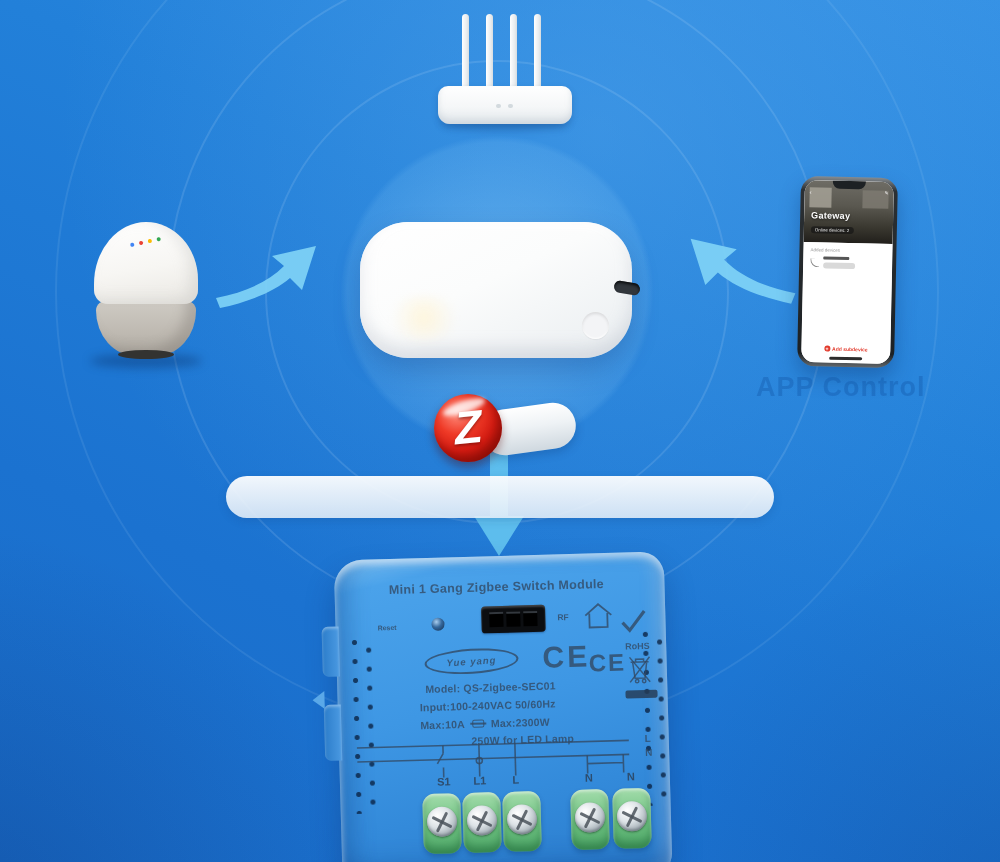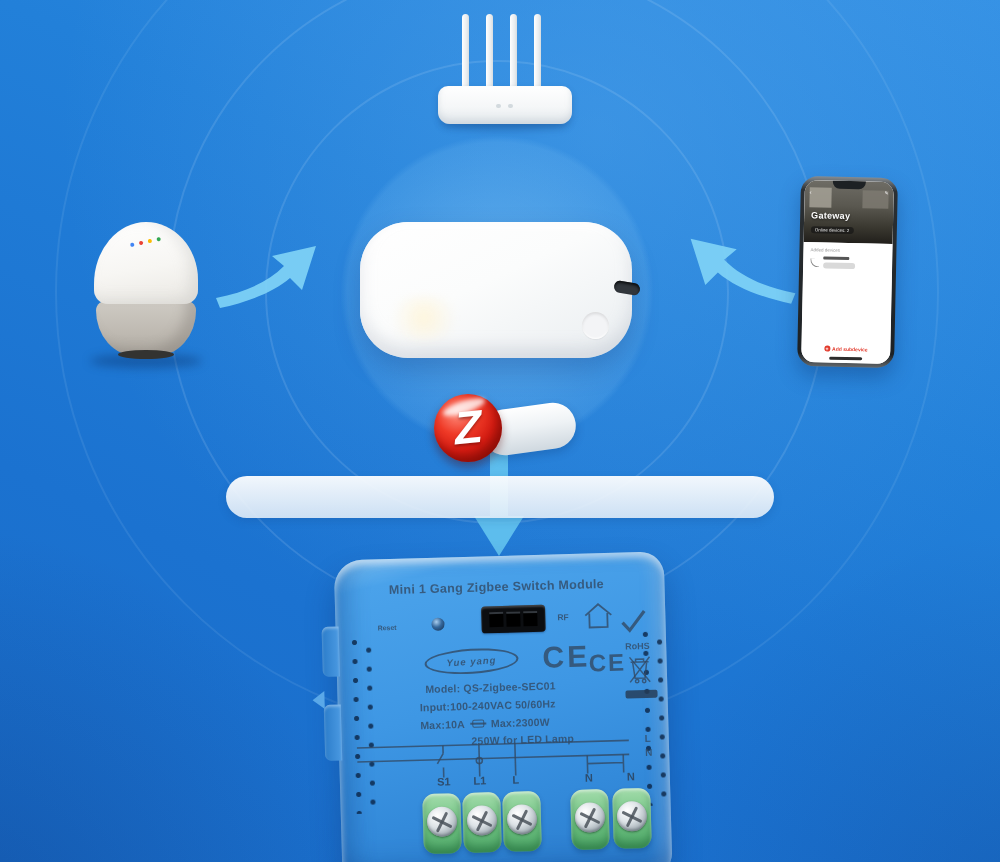--- a/index.html
+++ b/index.html
@@ -248,20 +248,21 @@
         </div>
         <div class="ph-add">
           <span class="ph-add-icon">+</span>
           <span>Add subdevice</span>
         </div>
         <div class="ph-homebar"></div>
       </div>
     </div>
   </div>
 
+  <span class="watermark">APP Control</span>
 
   <svg class="down-arrow" width="60" height="130" viewBox="0 0 60 130">
     <polygon points="21,0 39,0 39,88 55,88 30,128 5,88 21,88" fill="#64c4f0" opacity="0.9"></polygon>
   </svg>
 
   <div class="zigbee">
     <div class="zb-pill"></div>
     <div class="zb-sphere">
       <span class="zb-z">Z</span>
     </div>

